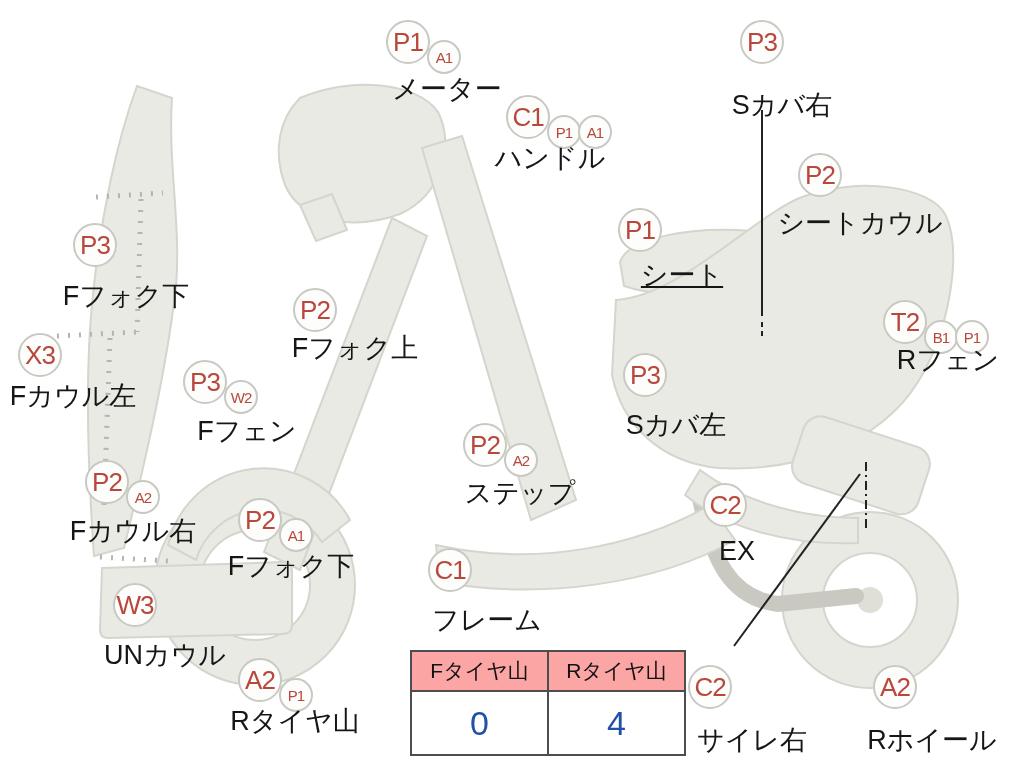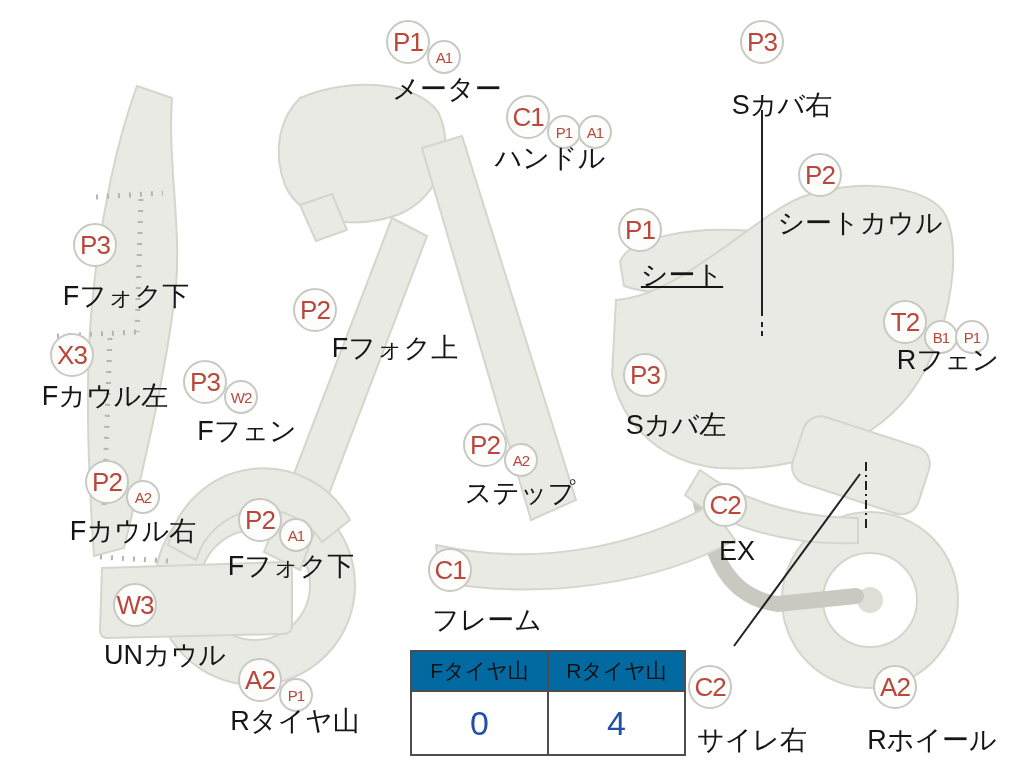--- a/index.html
+++ b/index.html
@@ -28,21 +28,21 @@
     position:absolute; transform:translateX(-50%);
     white-space:nowrap; color:#161616; font-size:27px; line-height:1.15;
   }
 
   .tire-table {
     position:absolute; left:410px; top:650px; z-index:2;
     border-collapse:collapse; background:#ffffff;
   }
   .tire-table th {
     width:137px; height:40px;
-    border:2px solid #4d4d4d; background:#0369a1;
+    border:2px solid #4d4d4d; background:#fca5a5;
     font-weight:normal; font-size:21px; color:#111111;
   }
   .tire-table td {
     height:64px; border:2px solid #4d4d4d;
     text-align:center; vertical-align:middle;
     font-size:34px; color:var(--value-blue,#2050a8); background:#ffffff;
   }
 </style>
 </head>
 <body>
@@ -131,31 +131,31 @@
     <span class="label" style="left:64px; top:52px;text-decoration:underline;">シート</span>
   </div>
 
   <div class="marker" style="left:73px; top:223px;">
     <span class="code">P3</span>
     <span class="label" style="left:53px; top:58px;">Fフォク下</span>
   </div>
 
   <div class="marker" style="left:293px; top:288px;">
     <span class="code">P2</span>
-    <span class="label" style="left:62px; top:45px;margin-left:40px;">Fフォク上</span>
+    <span class="label" style="left:62px; top:45px;">Fフォク上</span>
   </div>
 
   <div class="marker" style="left:883px; top:300px;">
     <span class="code">T2</span>
     <span class="code sub">B1</span>
     <span class="code sub">P1</span>
     <span class="label" style="left:65px; top:45px;">Rフェン</span>
   </div>
 
-  <div class="marker" style="left:18px; top:333px;margin-left:32px;">
+  <div class="marker" style="left:18px; top:333px;">
     <span class="code">X3</span>
     <span class="label" style="left:55px; top:48px;">Fカウル左</span>
   </div>
 
   <div class="marker" style="left:183px; top:360px;">
     <span class="code">P3</span>
     <span class="code sub">W2</span>
     <span class="label" style="left:64px; top:56px;">Fフェン</span>
   </div>
 

